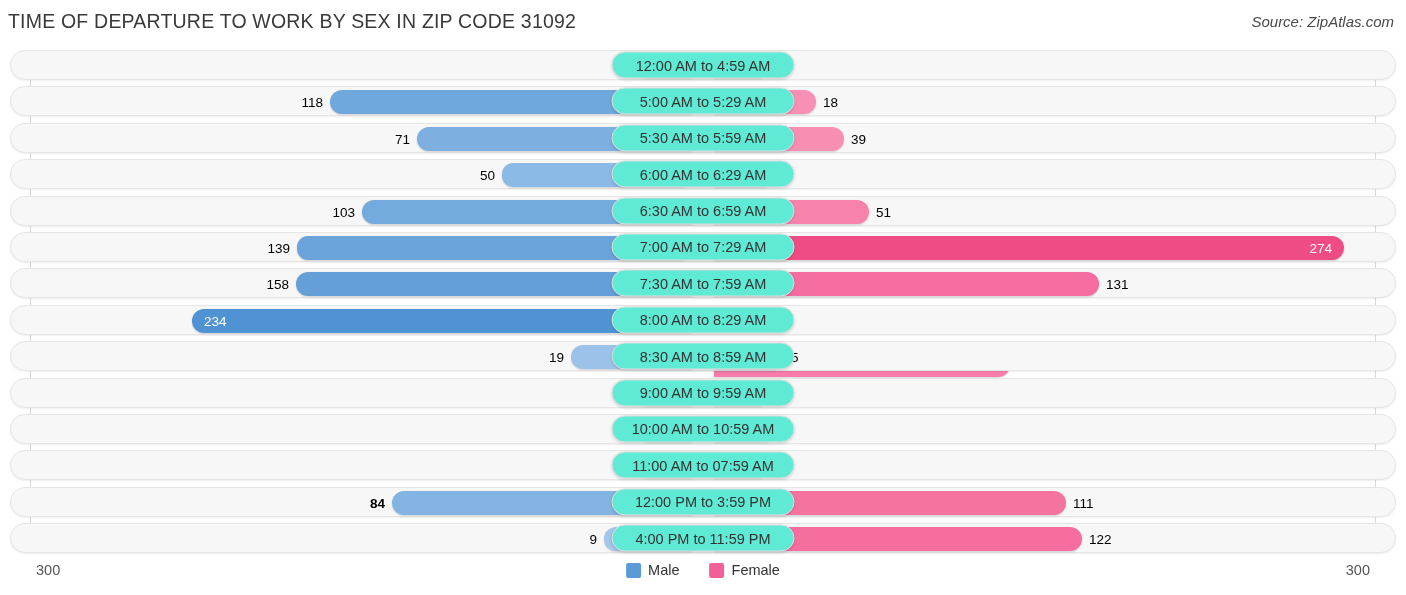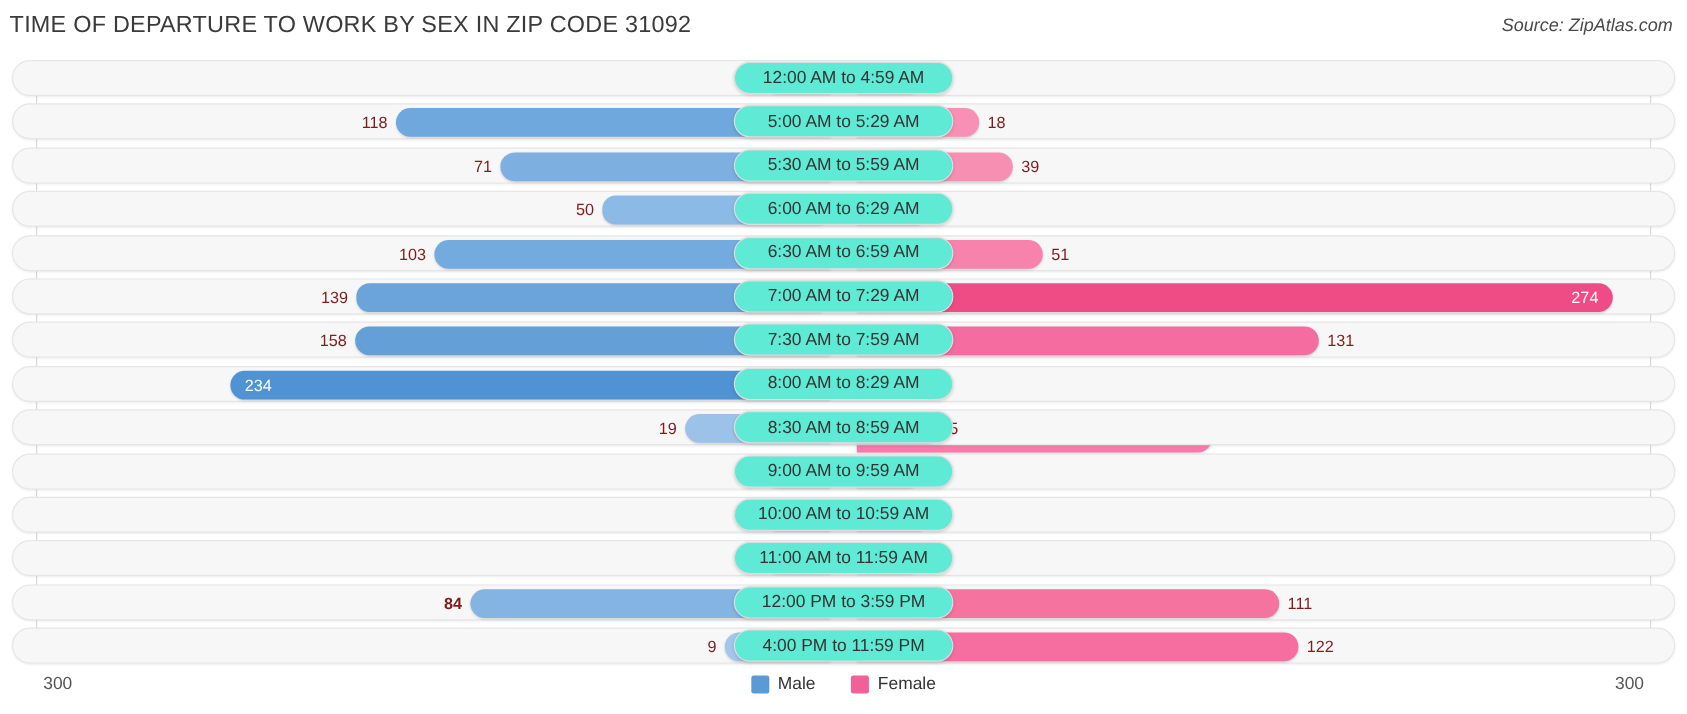--- a/index.html
+++ b/index.html
@@ -51,21 +51,21 @@
     right: 703px;
     border-radius: 12px 0 0 12px;
   }
   .bar.female {
     left: 703px;
     border-radius: 0 12px 12px 0;
   }
 
   .val {
     position: absolute; top: 50%; transform: translateY(-50%);
-    font-size: 13.5px; color: #7f1d1d; white-space: nowrap;
+    font-size: 13.5px; color: #000000; white-space: nowrap;
   }
   .val.male-out  { right: 100%; margin-right: 7px; }
   .val.female-out{ left: 100%;  margin-left: 7px; }
   .val.inside { color: #ffffff; }
   .val.male-in   { left: 12px; }
   .val.female-in { right: 12px; }
 
   .pill {
     position: absolute; left: 50%; top: 50%;
     transform: translate(-50%, -50%);
@@ -210,21 +210,21 @@
           </div>
           <div class="pill">10:00 AM to 10:59 AM</div>
         </div>
         <div class="row">
           <div class="bar male" style="width: 55px; background: rgb(168, 201, 236);">
             <span class="val male-out">0</span>
           </div>
           <div class="bar female" style="width: 55px; background: rgb(247, 160, 193);">
             <span class="val female-out">0</span>
           </div>
-          <div class="pill">11:00 AM to 11:59 AM</div>
+          <div class="pill">11:00 AM to 07:59 AM</div>
         </div>
         <div class="row">
           <div class="bar male" style="width: 300px; background: rgb(132, 180, 226); font-weight: bold;">
             <span class="val male-out">84</span>
           </div>
           <div class="bar female" style="width: 352px; background: rgb(244, 115, 159);">
             <span class="val female-out">111</span>
           </div>
           <div class="pill">12:00 PM to 3:59 PM</div>
         </div>

